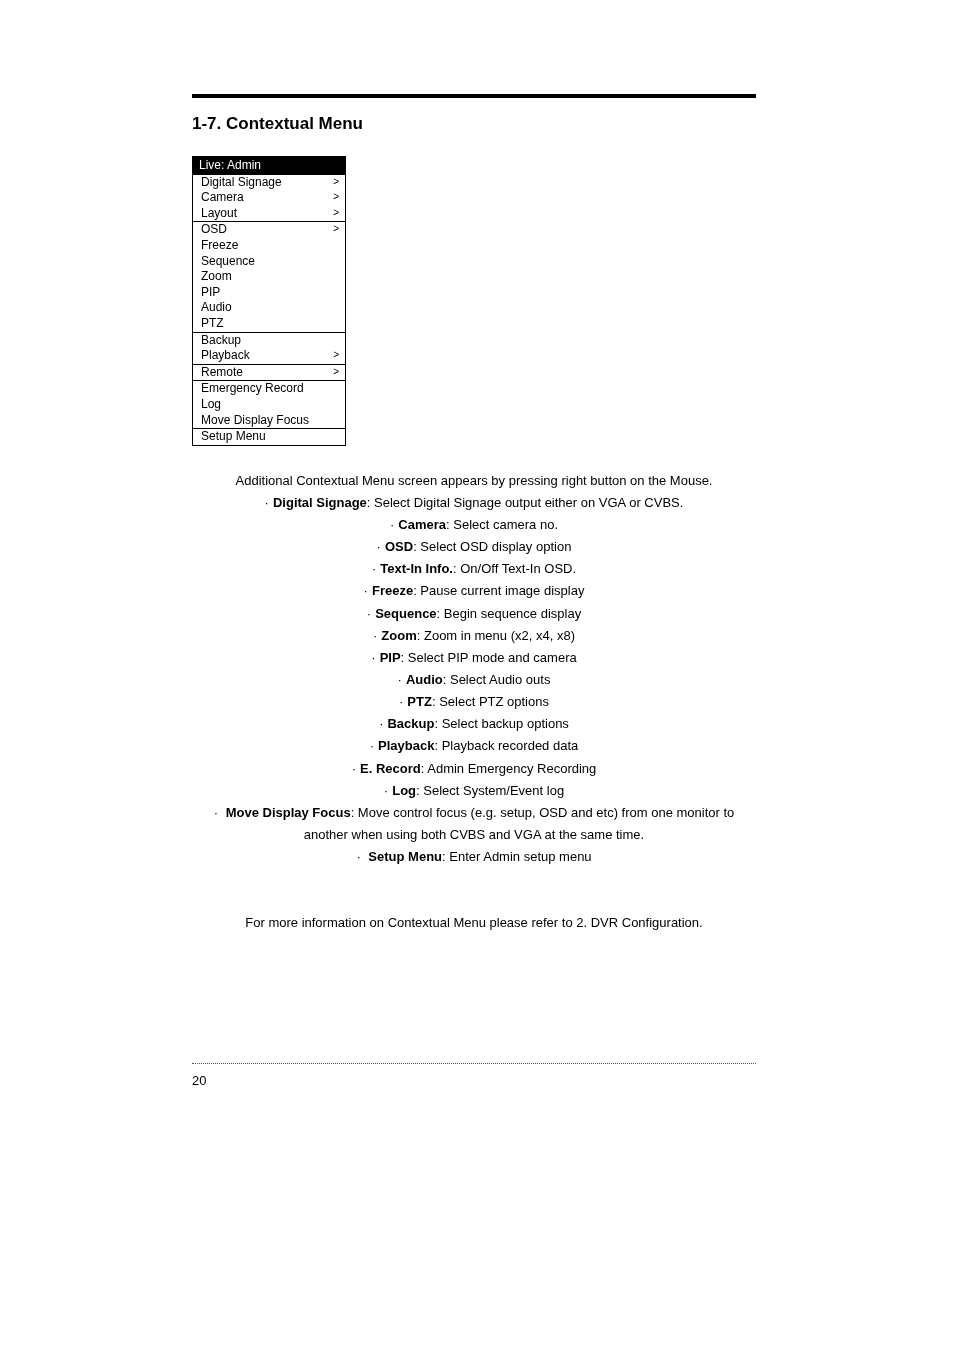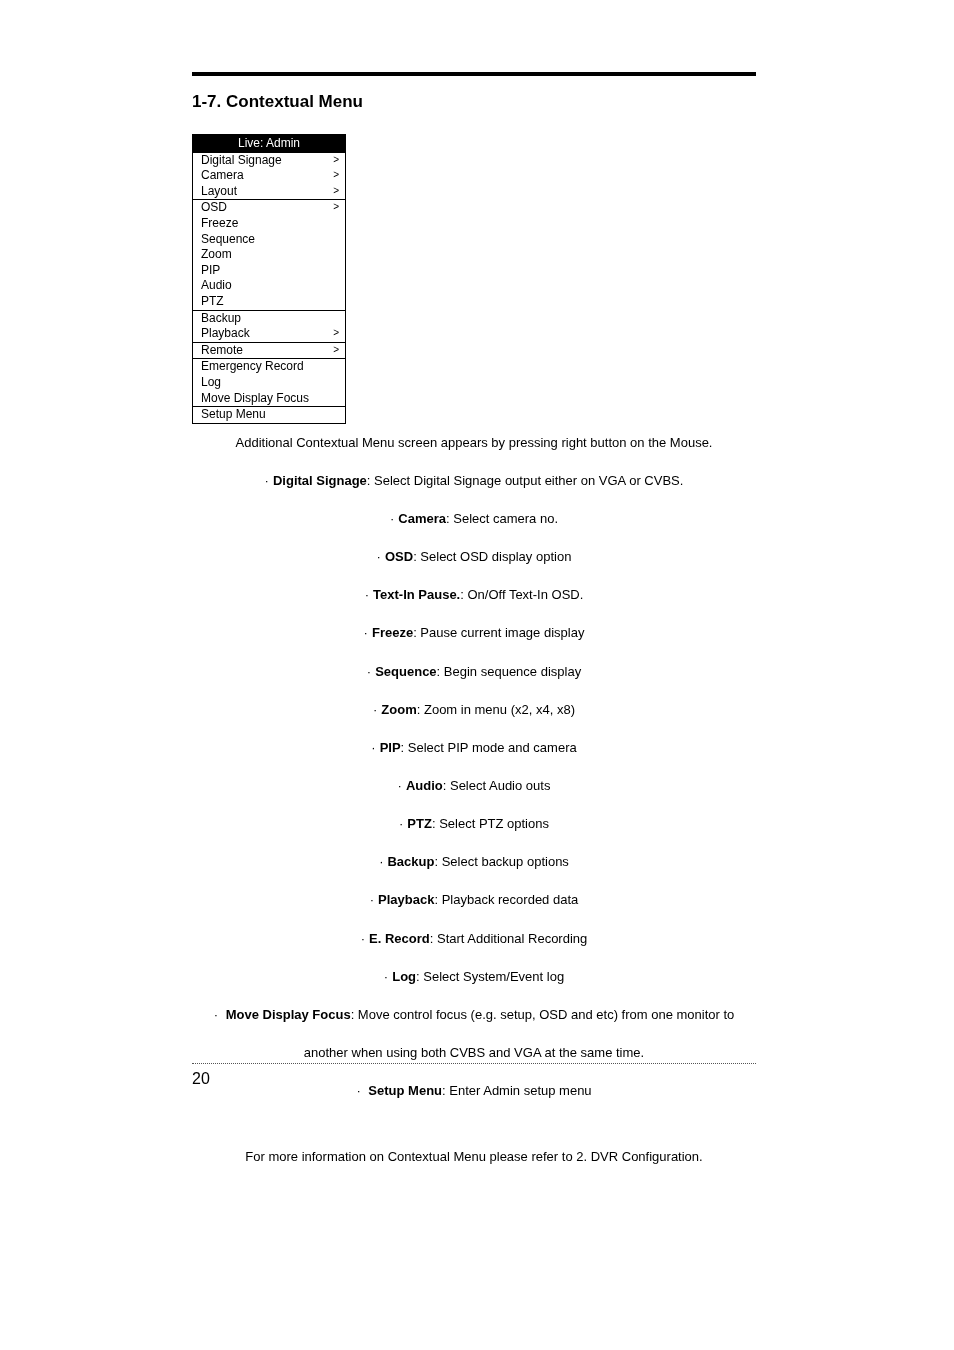--- a/index.html
+++ b/index.html
@@ -8,40 +8,39 @@
     background: #fff;
     font-family: Verdana, Arial, sans-serif;
     font-size: 13px;
     color: #000;
   }
   .page {
     width: 954px;
     height: 1350px;
     position: relative;
     box-sizing: border-box;
-    padding: 72px 198px 0 192px;
+    padding: 94px 198px 0 192px;
   }
   .rule {
     border-top: 4px solid #000;
     margin-bottom: 16px;
   }
   h2.section-title {
     font-family: Verdana, Arial, sans-serif;
     font-weight: 700;
     font-size: 17px;
     margin: 0 0 22px 0;
   }
   .menu {
     width: 152px;
     border: 1px solid #000;
     font-family: Tahoma, Verdana, Arial, sans-serif;
     font-size: 12px;
     line-height: 1.05;
-    margin-bottom: 8px;
-    text-align: center;
+    margin-bottom: 24px;
   }
   .menu-header {
     background: #000;
     color: #fff;
     padding: 2px 6px 3px;
     font-size: 12px;
   }
   .menu-item {
     display: flex;
     justify-content: space-between;
@@ -57,21 +56,21 @@
     font-size: 10px;
     padding-right: 2px;
   }
   .body-text {
     font-size: 13px;
     line-height: 1.55;
     margin-top: 4px;
     text-align: center;
   }
   .desc-line {
-    margin: 16px;
+    margin: 0;
     padding: 1px 0;
   }
   .desc-line .bullet {
     padding-right: 4px;
   }
   .desc-line .term {
     font-weight: 700;
   }
   .para {
     margin: 0;
@@ -84,21 +83,21 @@
     position: absolute;
     left: 192px;
     right: 198px;
     bottom: 286px;
     border-top: 1px dotted #555;
   }
   .page-number {
     position: absolute;
     left: 192px;
     bottom: 262px;
-    font-size: 16px;
+    font-size: 13px;
   }
 </style>
 </head>
 <body>
 
 <div class="page">
 
   <div class="rule"></div>
 
   <h2 class="section-title">1-7. Contextual Menu</h2>
@@ -166,30 +165,30 @@
       </div>
   </div>
 
   <div class="body-text">
     <p class="para">Additional Contextual Menu screen appears by pressing right button on the Mouse.</p>
 
     <div id="desc-list">
         <p class="desc-line"><span class="bullet">·</span><span class="term">Digital Signage</span><span>: Select Digital Signage output either on VGA or CVBS.</span></p>
         <p class="desc-line"><span class="bullet">·</span><span class="term">Camera</span><span>: Select camera no.</span></p>
         <p class="desc-line"><span class="bullet">·</span><span class="term">OSD</span><span>: Select OSD display option</span></p>
-        <p class="desc-line"><span class="bullet">·</span><span class="term">Text-In Pause.</span><span>: On/Off Text-In OSD.</span></p>
+        <p class="desc-line"><span class="bullet">·</span><span class="term">Text-In Info.</span><span>: On/Off Text-In OSD.</span></p>
         <p class="desc-line"><span class="bullet">·</span><span class="term">Freeze</span><span>: Pause current image display</span></p>
         <p class="desc-line"><span class="bullet">·</span><span class="term">Sequence</span><span>: Begin sequence display</span></p>
         <p class="desc-line"><span class="bullet">·</span><span class="term">Zoom</span><span>: Zoom in menu (x2, x4, x8)</span></p>
         <p class="desc-line"><span class="bullet">·</span><span class="term">PIP</span><span>: Select PIP mode and camera</span></p>
         <p class="desc-line"><span class="bullet">·</span><span class="term">Audio</span><span>: Select Audio outs</span></p>
         <p class="desc-line"><span class="bullet">·</span><span class="term">PTZ</span><span>: Select PTZ options</span></p>
         <p class="desc-line"><span class="bullet">·</span><span class="term">Backup</span><span>: Select backup options</span></p>
         <p class="desc-line"><span class="bullet">·</span><span class="term">Playback</span><span>: Playback recorded data</span></p>
-        <p class="desc-line"><span class="bullet">·</span><span class="term">E. Record</span><span>: Start Additional Recording</span></p>
+        <p class="desc-line"><span class="bullet">·</span><span class="term">E. Record</span><span>: Admin Emergency Recording</span></p>
         <p class="desc-line"><span class="bullet">·</span><span class="term">Log</span><span>: Select System/Event log</span></p>
       </div>
 
     <p class="desc-line">
       <span class="bullet">·</span>
       <span class="term">Move Display Focus</span><span>: Move control focus (e.g. setup, OSD and etc) from one monitor to</span>
     </p>
     <p class="para">another when using both CVBS and VGA at the same time.</p>
 
     <p class="desc-line">

